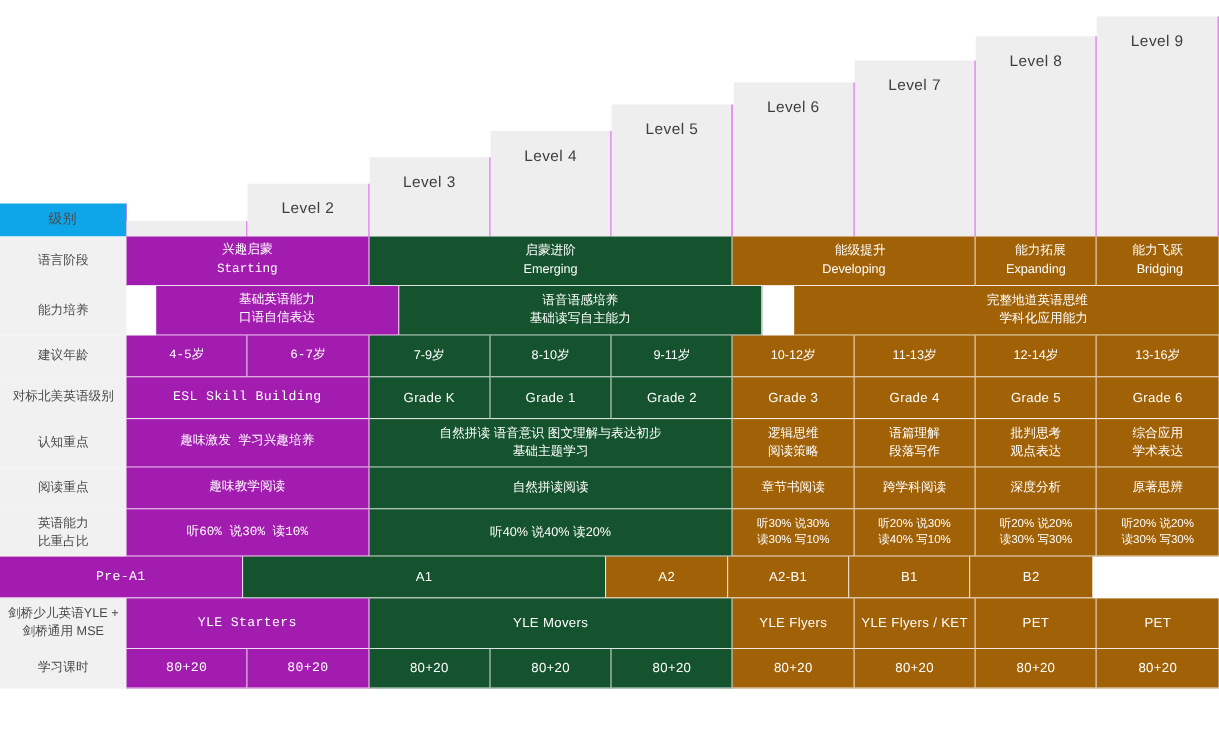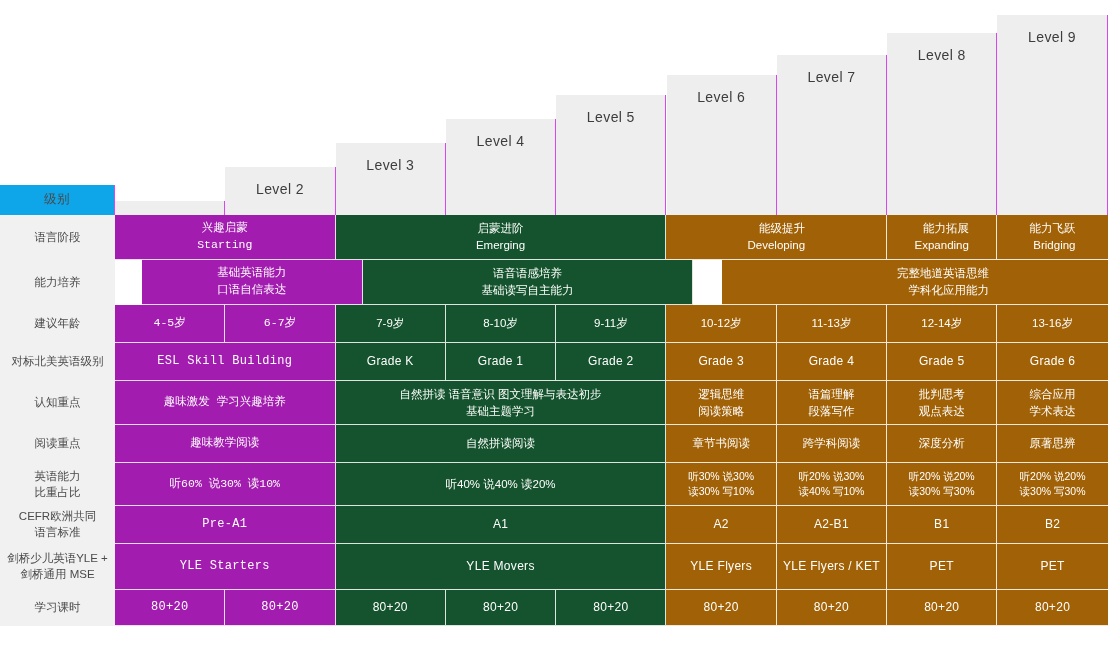--- a/index.html
+++ b/index.html
@@ -220,22 +220,20 @@
         <div class="cell purple small" style="width: 110.3px; flex: 0 0 110.3px; height: 43px;">听30% 说30%
 读30% 写10%</div>
         <div class="cell purple small" style="width: 110.3px; flex: 0 0 110.3px; height: 43px;">听20% 说30%
 读40% 写10%</div>
         <div class="cell purple small" style="width: 110.3px; flex: 0 0 110.3px; height: 43px;">听20% 说20%
 读30% 写30%</div>
         <div class="cell purple small" style="width: 110.3px; flex: 0 0 110.3px; height: 43px;">听20% 说20%
 读30% 写30%</div>
       </div>
       <div class="row" style="top: 291px; height: 38px;">
-        <div class="labelcell" style="height: 38px; white-space: pre-line;">CEFR欧洲共同
-语言标准</div>
         <div class="cell orange en" style="width: 220.6px; flex: 0 0 220.6px; height: 38px;">Pre-A1</div>
         <div class="cell yellow en" style="width: 330.9px; flex: 0 0 330.9px; height: 38px;">A1</div>
         <div class="cell purple en" style="width: 110.3px; flex: 0 0 110.3px; height: 38px;">A2</div>
         <div class="cell purple en" style="width: 110.3px; flex: 0 0 110.3px; height: 38px;">A2-B1</div>
         <div class="cell purple en" style="width: 110.3px; flex: 0 0 110.3px; height: 38px;">B1</div>
         <div class="cell purple en" style="width: 110.3px; flex: 0 0 110.3px; height: 38px;">B2</div>
       </div>
       <div class="row" style="top: 329px; height: 46px;">
         <div class="labelcell" style="height: 46px; white-space: pre-line;">剑桥少儿英语YLE +
 剑桥通用 MSE</div>

